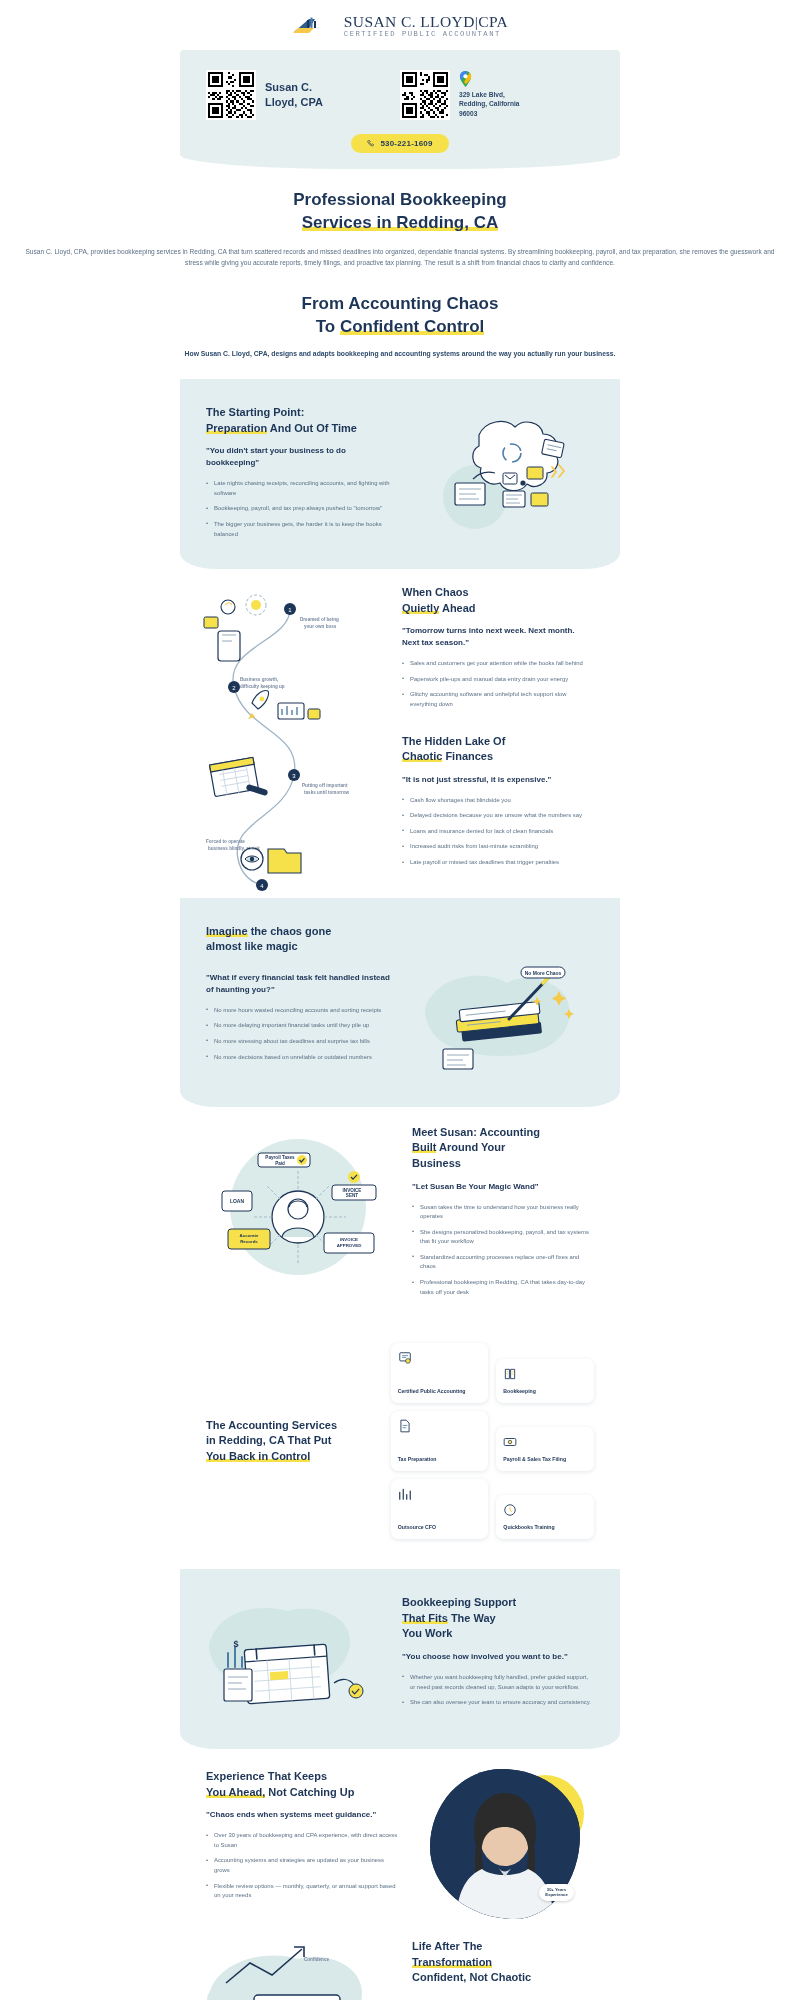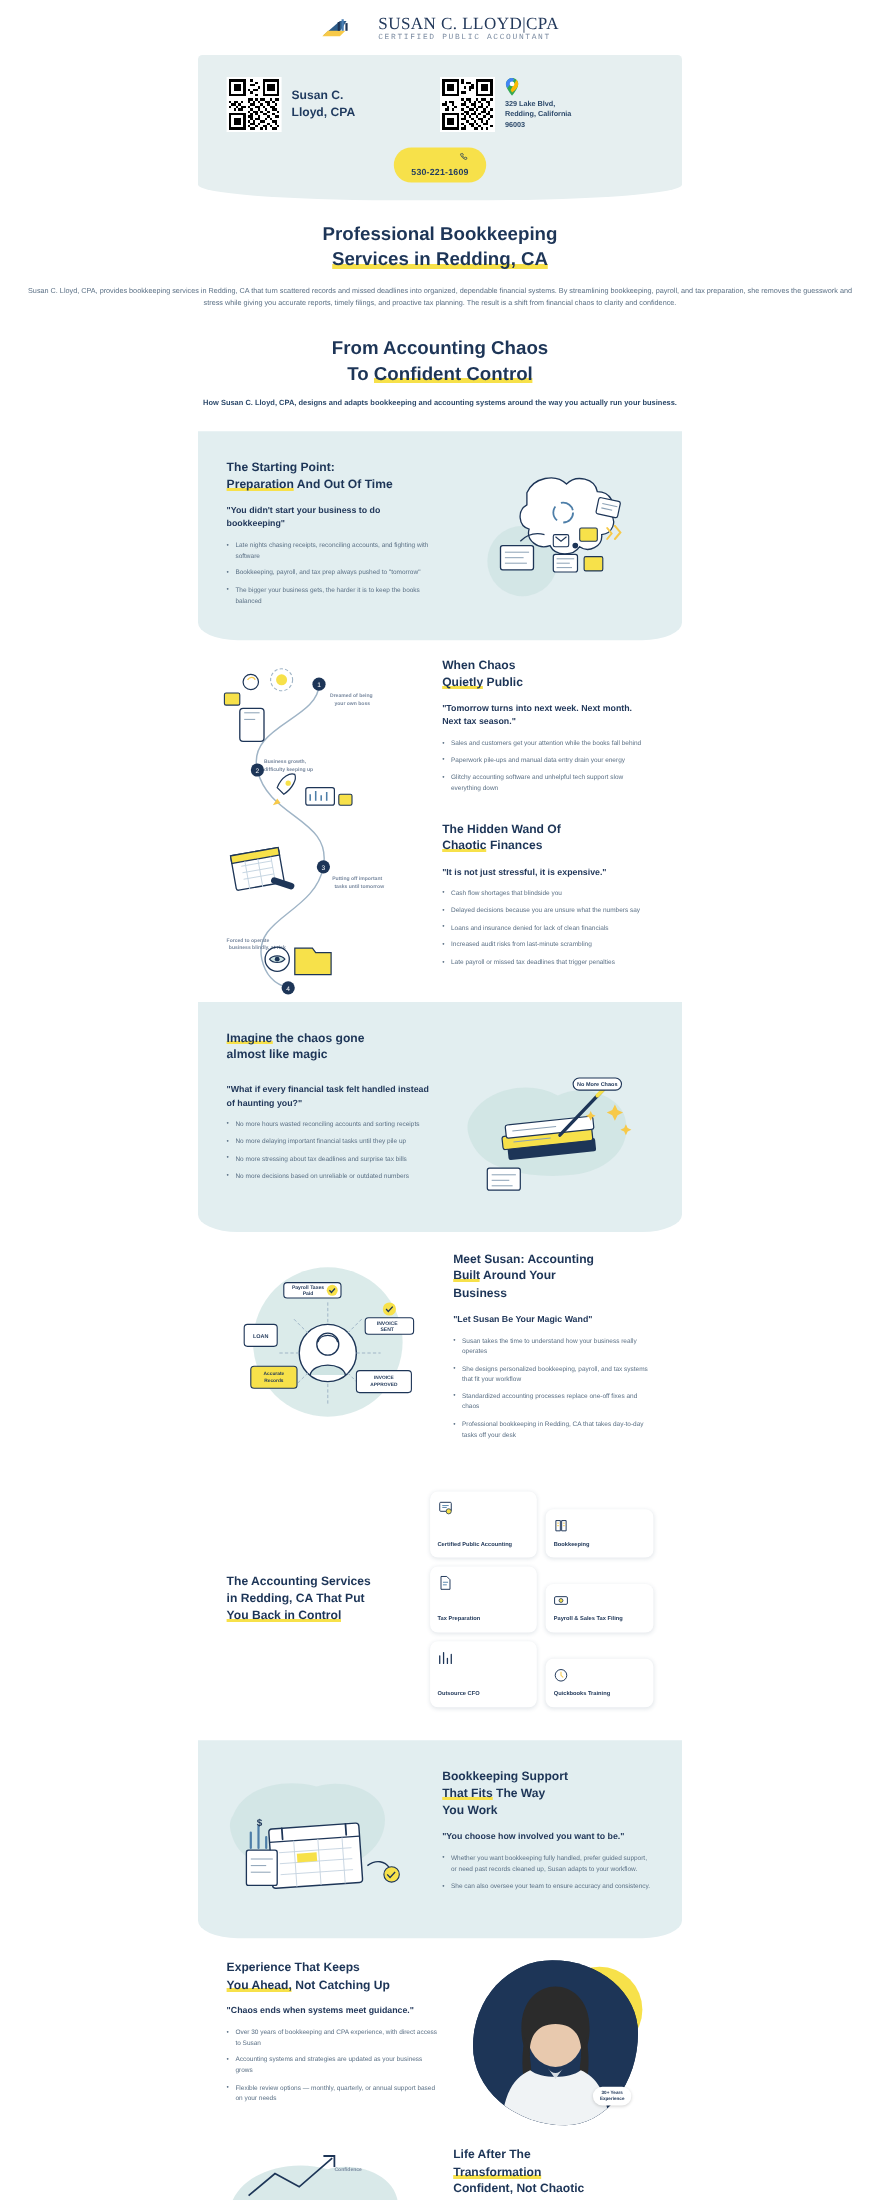--- a/index.html
+++ b/index.html
@@ -37,21 +37,21 @@
   }
   .contact-row { display: flex; }
   .contact-block { display: flex; align-items: center; gap: 9px; flex: 1; }
   .qr { background: #fff; padding: 2px; flex: 0 0 auto; }
   .qr canvas, .qr .qrbox { display: block; }
   .contact-name { font-size: 11px; font-weight: bold; line-height: 1.3; color: #1f3a5f; }
   .pin-wrap { display: flex; flex-direction: column; gap: 3px; }
   .addr { font-size: 6.6px; font-weight: bold; line-height: 1.45; color: #2d4a6b; }
   .phone-pill {
     margin: 14px auto 0; display: flex; align-items: flex-end; gap: 5px;
-    background: #f7e14a; border-radius: 20px; padding: 5px 16px; width: fit-content; flex-direction: column;
+    background: #f7e14a; border-radius: 20px; padding: 5px 16px; width: fit-content;
   }
   .phone-pill span.num { font-size: 8px; font-weight: bold; color: #1f3a5f; letter-spacing: .2px; }
 
   
   .h-center { text-align: center; padding: 20px 120px 0; }
   .h1 { font-size: 17px; font-weight: bold; line-height: 1.35; color: #1d3557; }
   .hl { background: linear-gradient(transparent 72%, #f7e14a 72%, #f7e14a 96%, transparent 96%); }
   .lead {
     font-size: 6.6px; line-height: 1.75; color: #5b7085;
     padding: 11px 20px 0; text-align: center;
@@ -461,33 +461,33 @@
 
       <circle cx="58" cy="268" r="11" fill="none" stroke="#1d3557" stroke-width="1.2"></circle>
       <path d="M51 268c3-4 11-4 14 0-3 4-11 4-14 0z" fill="#cfe4e3" stroke="#1d3557" stroke-width="1"></path>
       <circle cx="58" cy="268" r="2.2" fill="#1d3557"></circle>
       <path d="M74 258h16l3 4h14v20H74z" fill="#f7e14a" stroke="#1d3557" stroke-width="1.1"></path>
     </svg>
 
     <div style="margin-left:196px">
       <div class="h2">
         <span>When Chaos</span><br>
-        <span class="hl">Quietly</span><span> Public</span>
+        <span class="hl">Quietly</span><span> Ahead</span>
       </div>
       <div class="quote">"Tomorrow turns into next week. Next month. Next tax season."</div>
       <ul class="bul">
         <li>Sales and customers get your attention while the books fall behind</li>
         <li>Paperwork pile-ups and manual data entry drain your energy</li>
         <li>Glitchy accounting software and unhelpful tech support slow everything down</li>
       </ul>
     </div>
 
     <div style="margin-left:196px;margin-top:24px">
       <div class="h2">
-        <span>The Hidden Wand Of</span><br>
+        <span>The Hidden Lake Of</span><br>
         <span class="hl">Chaotic</span><span> Finances</span>
       </div>
       <div class="quote">"It is not just stressful, it is expensive."</div>
       <ul class="bul">
         <li>Cash flow shortages that blindside you</li>
         <li>Delayed decisions because you are unsure what the numbers say</li>
         <li>Loans and insurance denied for lack of clean financials</li>
         <li>Increased audit risks from last-minute scrambling</li>
         <li>Late payroll or missed tax deadlines that trigger penalties</li>
       </ul>

